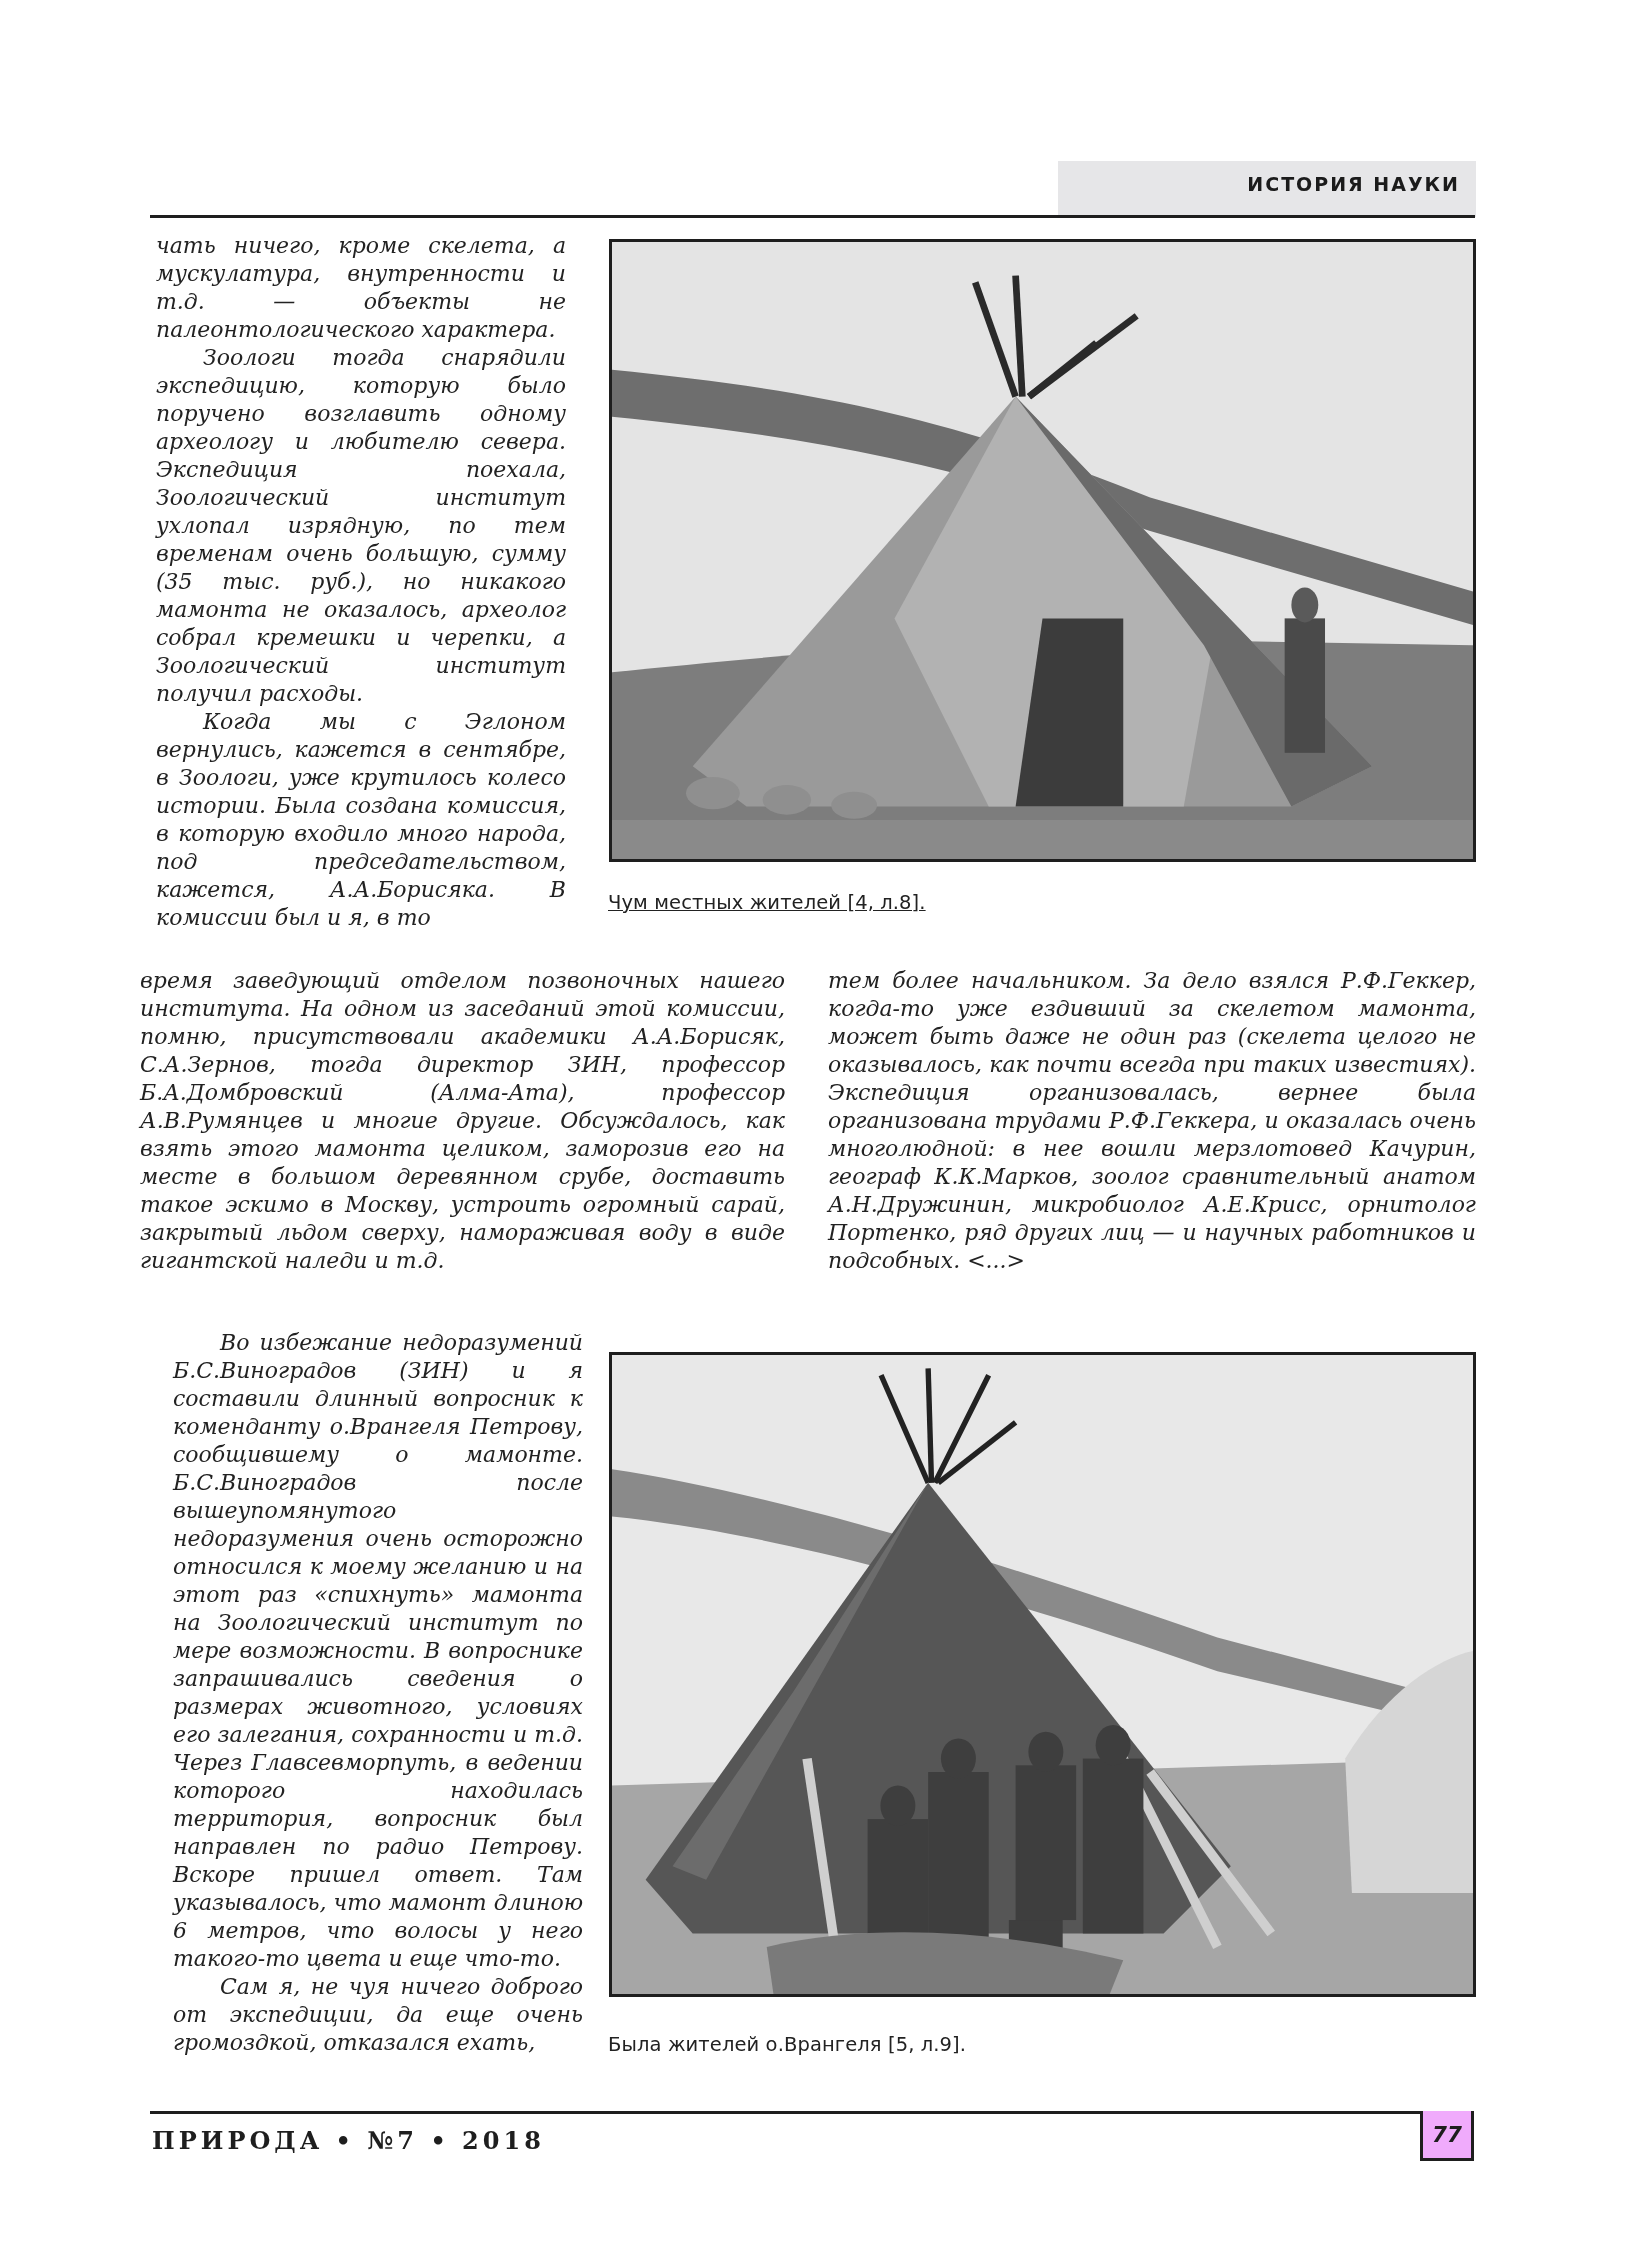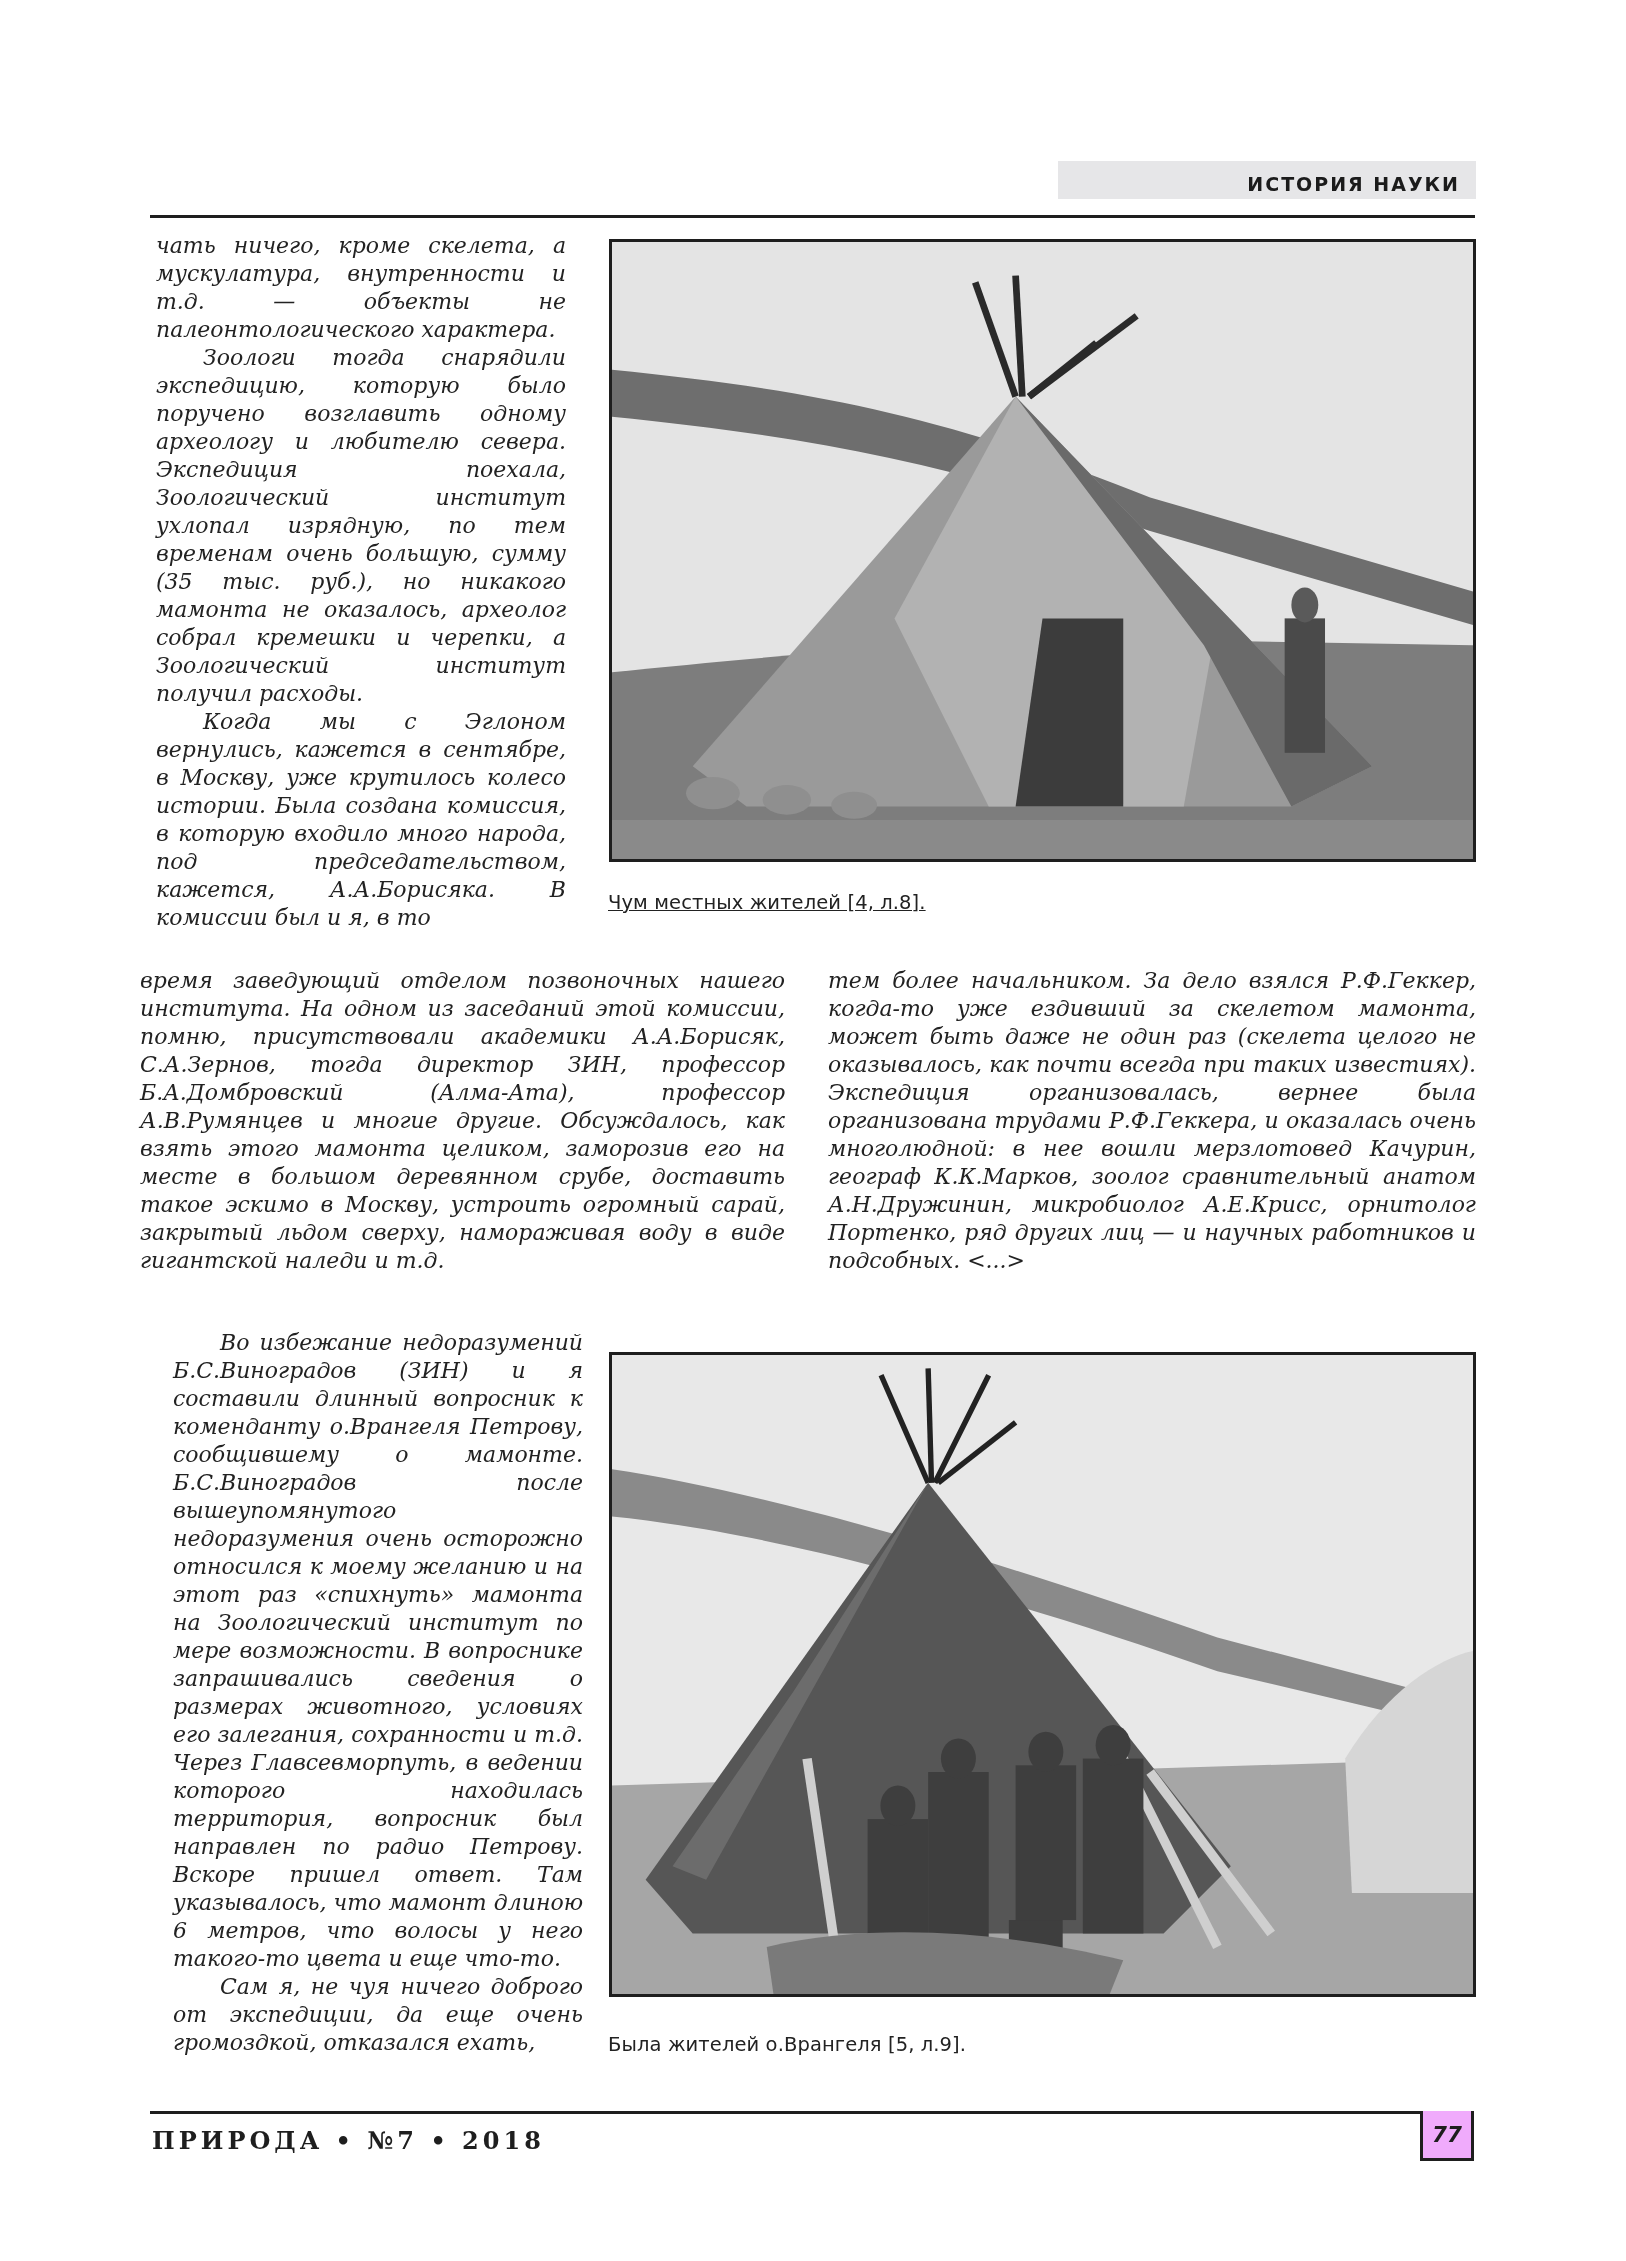--- a/index.html
+++ b/index.html
@@ -1,19 +1,19 @@
 <!DOCTYPE html>
 <html style="font-size:10.7px"><head>
 <meta charset="utf-8">
 <style>
   html, body { margin: 0; padding: 0; background: #ffffff; }
   body { width: 1626px; height: 2261px; position: relative; overflow: hidden; color: #1e1e1e; }
 
   .header-box {
-    position: absolute; left: 1058px; top: 161px; width: 418px; height: 38px;
+    position: absolute; left: 1058px; top: 161px; width: 418px; height: 56px;
     background: #e6e6e8;
   }
   .header-title {
     position: absolute; right: 16px; top: 12px;
     font-family: "DejaVu Sans", sans-serif; font-weight: bold; font-size: 19px;
     letter-spacing: 2px; color: #1b1b1b;
   }
   .header-rule {
     position: absolute; left: 150px; top: 215px; width: 1325px; height: 3.4px; background: #1e1e1e;
   }
@@ -65,21 +65,21 @@
 <body>
 
 <div class="header-box">
   <div class="header-title">ИСТОРИЯ НАУКИ</div>
 </div>
 <div class="header-rule"></div>
 
 <div class="text col-left-top">
   <p>чать ничего, кроме скелета, а мускулатура, внутренности и т.д. — объекты не палеонтологического характера.</p>
   <p class="indent">Зоологи тогда снарядили экспедицию, которую было поручено возглавить одному археологу и любителю севера. Экспедиция поехала, Зоологический институт ухлопал изрядную, по тем временам очень большую, сумму (35 тыс. руб.), но никакого мамонта не оказалось, археолог собрал кремешки и черепки, а Зоологический институт получил расходы.</p>
-  <p class="indent">Когда мы с Эглоном вернулись, кажется в сентябре, в Москву, уже крутилось колесо истории. Была создана комиссия, в которую входило много народа, под председательством, кажется, А.А.Борисяка. В комиссии был и я, в то</p>
+  <p class="indent">Когда мы с Эглоном вернулись, кажется в сентябре, в Зоологи, уже крутилось колесо истории. Была создана комиссия, в которую входило много народа, под председательством, кажется, А.А.Борисяка. В комиссии был и я, в то</p>
 </div>
 
 <div class="photo photo1">
   <svg viewBox="0 0 1280 918" preserveAspectRatio="none">
     <rect x="0" y="0" width="1280" height="918" fill="#e4e4e4"></rect>
     <path d="M0 190 C 300 220, 500 260, 800 380 L 1280 520 L 1280 570 L 800 430 C 500 330, 300 290, 0 260 Z" fill="#6e6e6e"></path>
     <path d="M0 640 C 200 620, 400 600, 700 590 L 1280 600 L 1280 918 L 0 918 Z" fill="#7d7d7d"></path>
     <path d="M0 860 L 1280 860 L 1280 918 L 0 918 Z" fill="#8a8a8a"></path>
     <path d="M600 230 L 120 780 L 200 840 L 1010 840 L 1130 780 Z" fill="#9a9a9a"></path>
     <path d="M600 230 L 420 560 L 560 840 L 850 840 L 900 560 Z" fill="#b2b2b2"></path>

